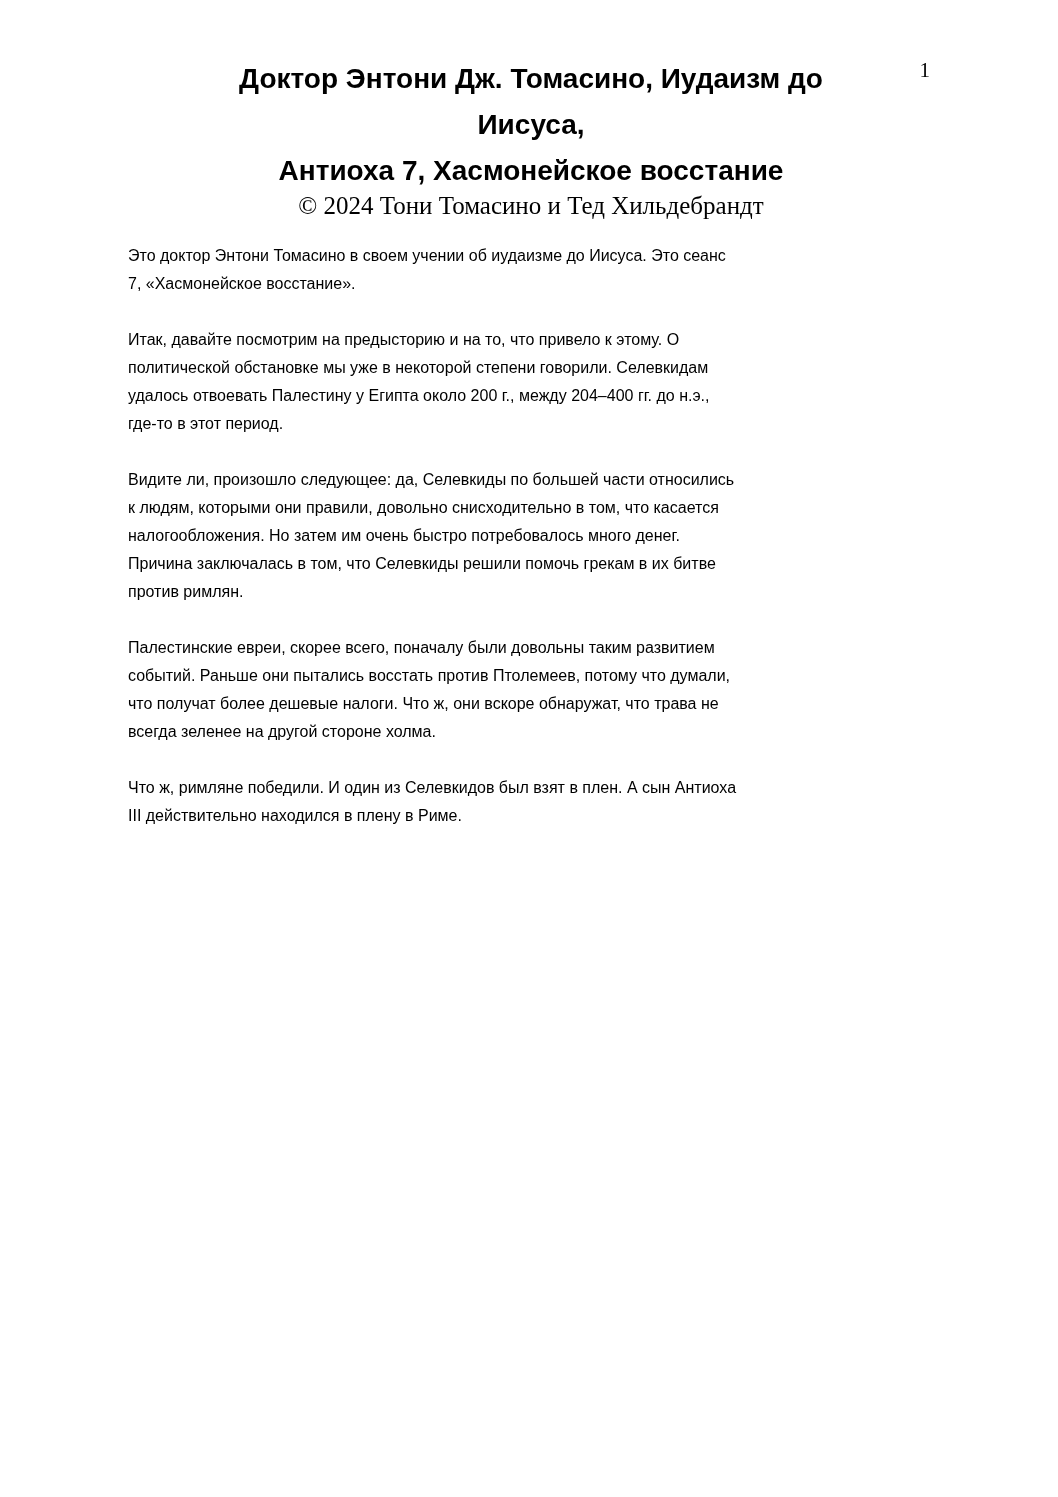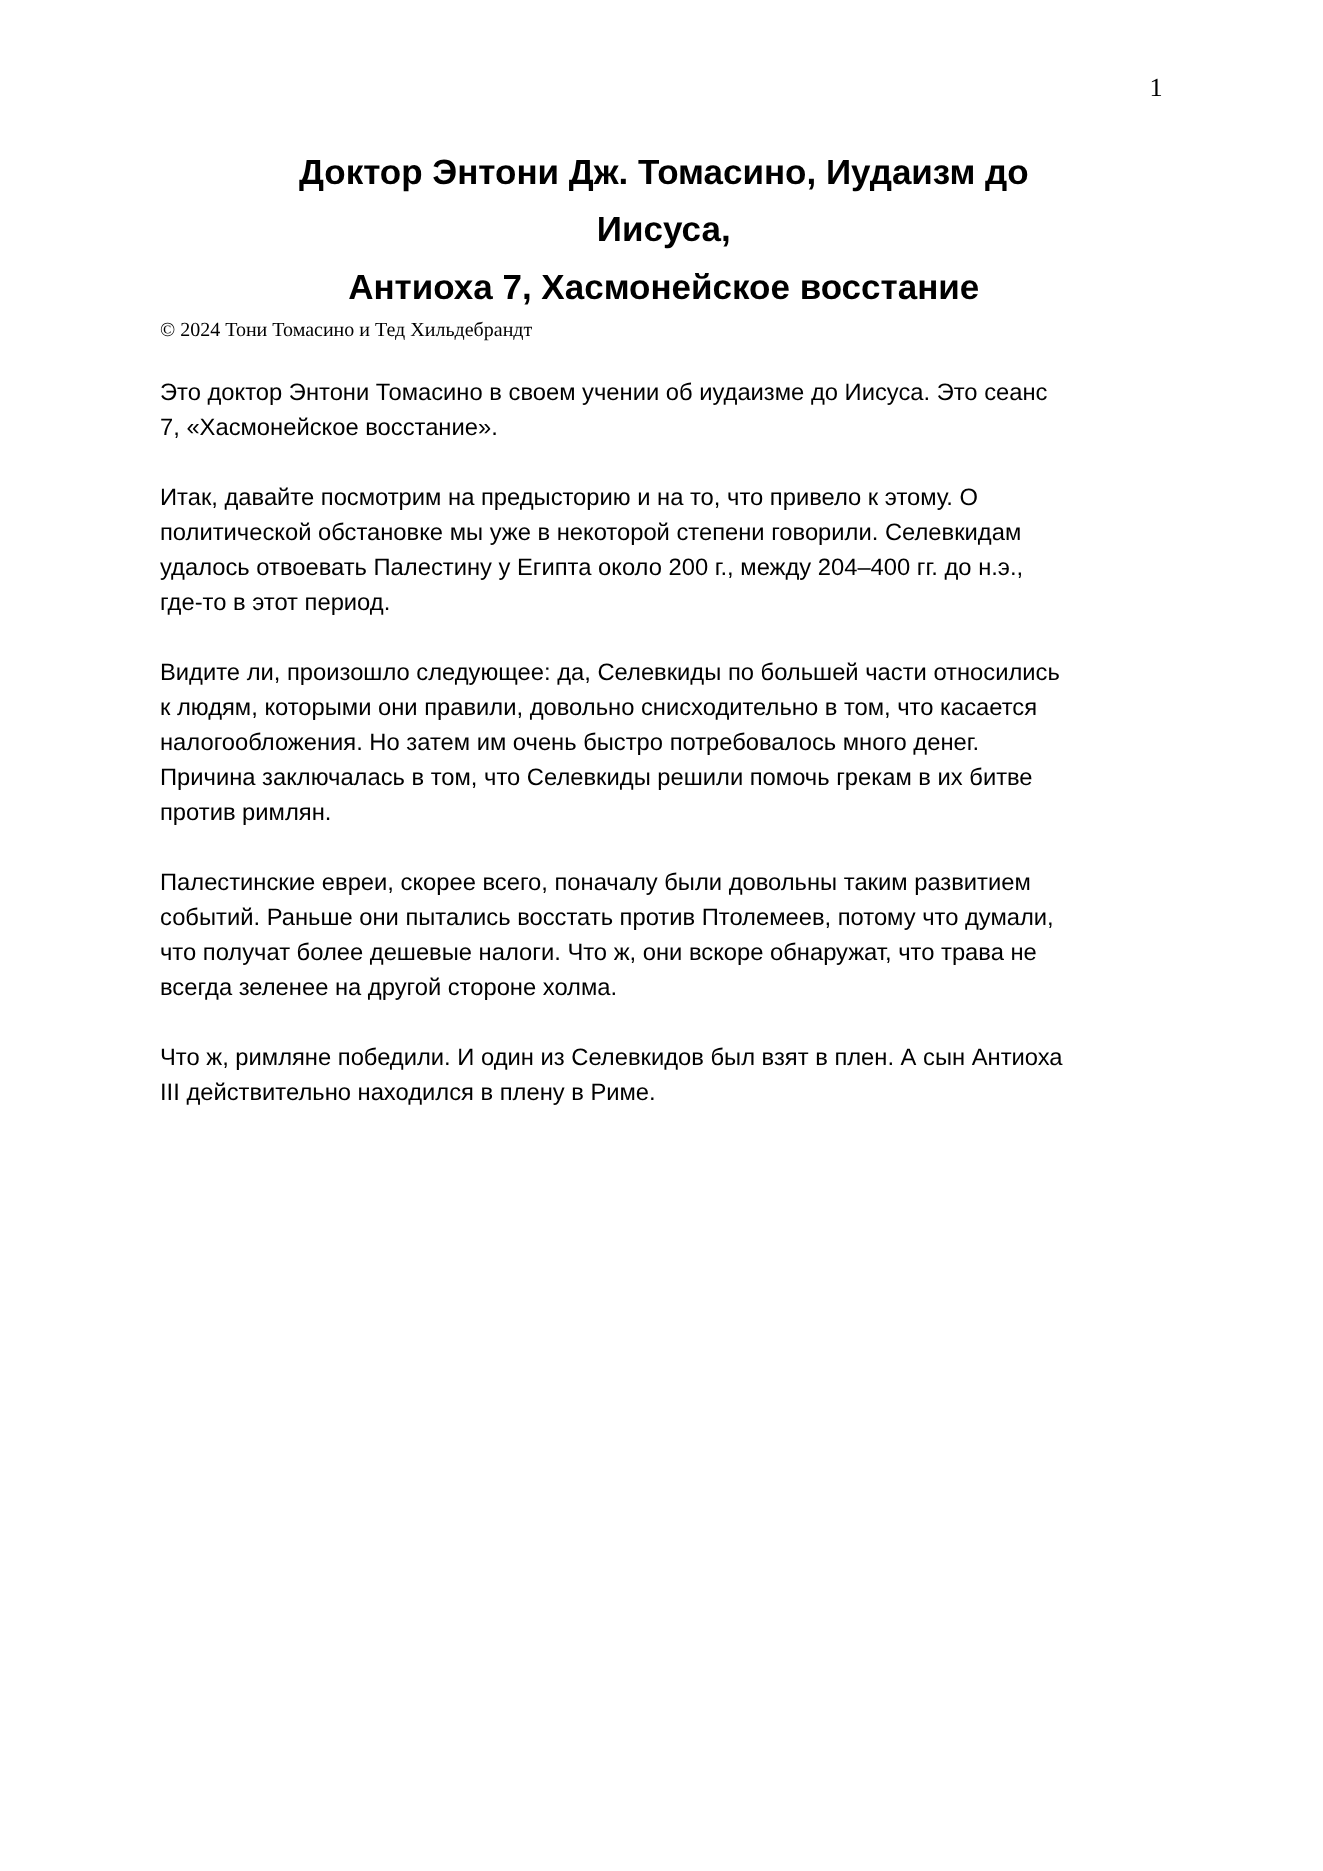--- a/index.html
+++ b/index.html
@@ -21,43 +21,44 @@
     position: absolute;
     top: 58px;
     right: 128px;
     font-family: "Liberation Serif", serif;
     font-size: 21px;
     line-height: 24px;
     color: #000000;
   }
   .content {
     box-sizing: border-box;
-    padding: 115px 124px 0 128px;
+    padding: 56px 124px 0 128px;
   }
   .doc-title {
     margin: 0;
     font-size: 28px;
     font-weight: bold;
     line-height: 46px;
     text-align: center;
     letter-spacing: 0;
   }
   .title-part {
     display: block;
     white-space: pre-line;
   }
   .copyright {
     font-family: "Liberation Serif", serif;
-    font-size: 16px;
+    font-size: 25px;
     line-height: 24px;
+    text-align: center;
     white-space: pre-line;
   }
   .doc-body {
     margin-top: 24px;
-    font-size: 19px;
+    font-size: 16px;
     line-height: 28px;
   }
   .para {
     margin: 0 0 28px 0;
     white-space: pre-line;
     text-align: left;
   }
 </style>
 </head>
 <body>

